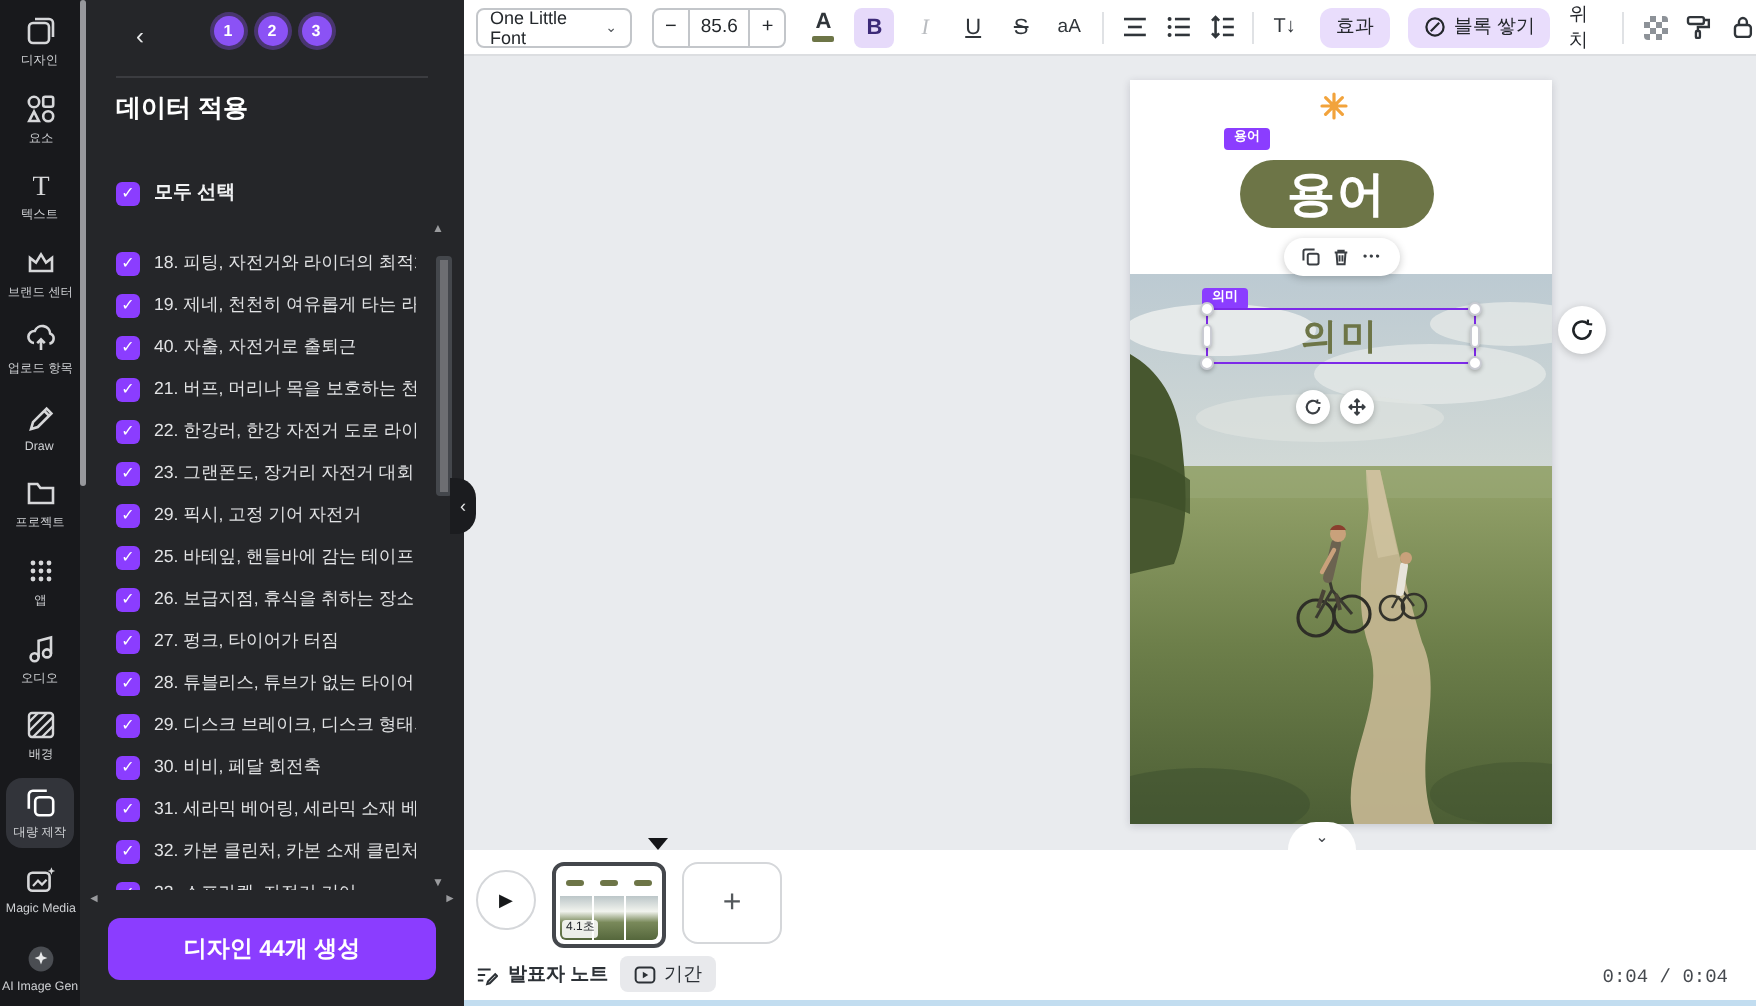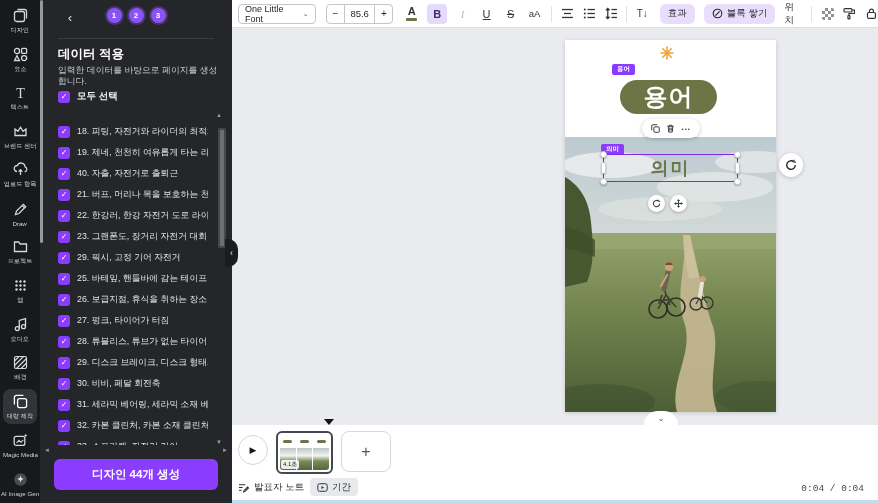--- a/index.html
+++ b/index.html
@@ -84,21 +84,21 @@
   .page-marker { position:absolute; left:324px; top:419px; width:0; height:0; border-left:5px solid transparent; border-right:5px solid transparent; border-top:6px solid #141518; z-index:5; }
   .play-btn { position:absolute; left:6px; top:10px; width:30px; height:30px; border-radius:50%; border:1px solid #d5d7da; background:#fff; display:flex; align-items:center; justify-content:center; font-size:9px; color:#16181a; cursor:pointer; }
   .thumb { position:absolute; left:44px; top:6px; width:57px; height:43px; border:2px solid #44474c; border-radius:6px; background:#fff; padding:2px; cursor:pointer; }
   .film { display:flex; gap:1px; width:100%; height:100%; border-radius:3px; overflow:hidden; }
   .frame { flex:1; display:flex; flex-direction:column; }
   .frame .ft { height:38%; background:#fff; display:flex; align-items:center; justify-content:center; }
   .frame .ft i { display:block; width:9px; height:3.5px; border-radius:2px; background:#6d7547; }
   .frame .fb { flex:1; background:linear-gradient(#bcc6c8 0%,#9aa98022 35%,#79895a 60%,#55673c 100%); }
   .thumb-dur { position:absolute; left:3px; bottom:3px; background:rgba(255,255,255,.88); color:#24282c; font-size:6px; padding:0 2px; border-radius:2px; line-height:1.5; }
   .plus-btn { position:absolute; left:109px; top:6px; width:50px; height:41px; border:1px solid #d5d7da; border-radius:8px; background:#fff; color:#54585c; font-size:16px; display:flex; align-items:center; justify-content:center; cursor:pointer; }
-  .notes-btn { position:absolute; left:6px; top:56px; display:flex; align-items:center; gap:5px; font-size:9.5px; color:#2c3136; cursor:pointer; }
+  .notes-btn { position:absolute; left:6px; top:56px; display:flex; align-items:center; gap:5px; font-size:9.5px; color:#2c3136; cursor:pointer;font-weight:bold; }
   .dur-btn { position:absolute; left:78px; top:53px; height:18px; display:flex; align-items:center; gap:4px; background:#e8e9ec; border-radius:4px; padding:0 7px; font-size:9.5px; color:#2c3136; cursor:pointer; }
   .time-display { position:absolute; right:14px; top:58px; font-size:9.5px; color:#45494e;font-family:Liberation Mono, monospace; }
   .bottom-edge { position:absolute; left:0; top:500px; width:878px; height:3px; background:#c2ddf0; }
 </style>
 </head>
 <body>
 
 <div class="stage">
 
   <nav class="rail">
@@ -208,21 +208,20 @@
     <div class="panel-head">
       <span class="back-btn">‹</span>
       <div class="steps">
         <span class="step-dot">1</span>
         <span class="step-dot">2</span>
         <span class="step-dot">3</span>
       </div>
     </div>
     <div class="panel-divider"></div>
     <h2 class="panel-title">데이터 적용</h2>
-    <p class="panel-subtitle">입력한 데이터를 바탕으로 페이지를 생성합니다.</p>
 
     <div class="selectall-row">
       <span class="cbx">✓</span>
       <span class="txt">모두 선택</span>
     </div>
 
     <div class="data-list">
       <div class="data-row">
           <span class="cbx">✓</span>
           <span class="txt">18. 피팅, 자전거와 라이더의 최적화 ...</span>

